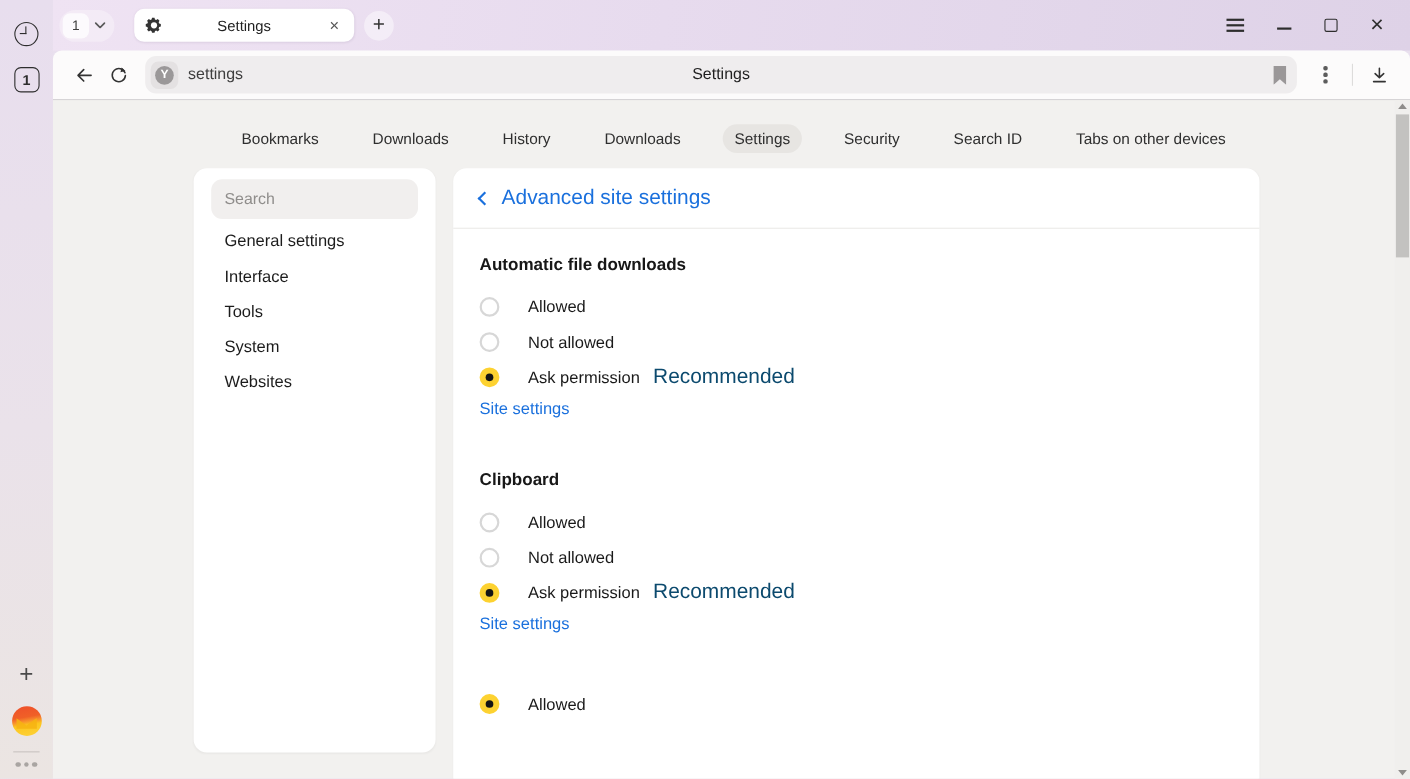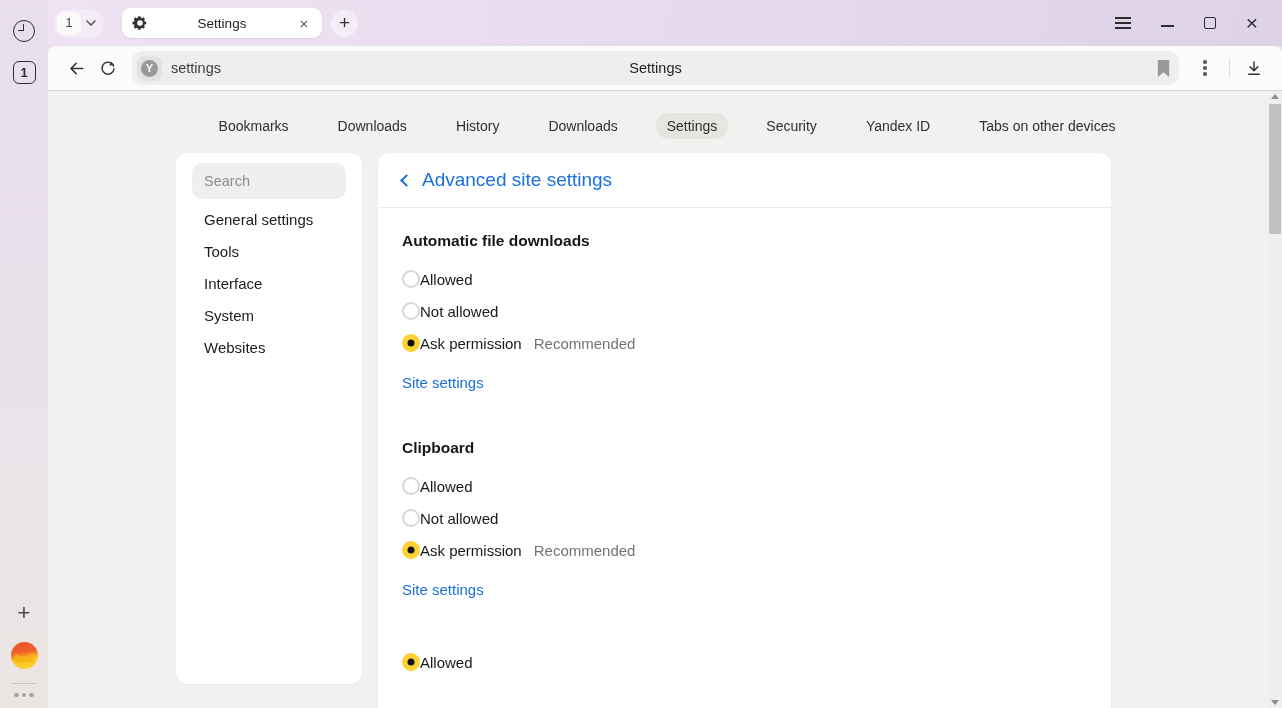--- a/index.html
+++ b/index.html
@@ -73,21 +73,21 @@
 
   
   .content { flex:1; background:#f2f1ef; border-top:1px solid #d6d4d6; position:relative; overflow:hidden; }
   .nav { display:flex; justify-content:center; align-items:center; gap:27px;
     padding:22px 0 14px 4px; font-size:14px; color:#2f2f2f; }
   .nav-item { padding:5px 11px; border-radius:15px; white-space:nowrap; }
   .nav-item.active { background:#e7e5e2; }
 
   .panels { display:flex; padding-left:128px; gap:16px; align-items:flex-start; }
   .card { background:#fff; border-radius:12px; box-shadow:0 1px 2px rgba(0,0,0,.04); }
-  .side-card { width:186px; height:531px; padding:10px 16px; flex:none; }
+  .side-card { width:220px; height:531px; padding:10px 16px; flex:none; }
   .search { width:100%; height:36px; background:#f1efee; border:none; border-radius:10px;
     padding:0 12px; font-size:14.5px; color:#222; outline:none; font-family:"Liberation Sans",sans-serif; }
   .search::placeholder { color:#8f8d8b; }
   .side-list { margin-top:4px; }
   .side-item { height:32px; display:flex; align-items:center; padding-left:12px;
     font-size:15px; color:#1c1c1c; border-radius:8px; }
 
   .main-card { width:733px; height:620px; flex:none; }
   .main-head { height:55px; display:flex; align-items:center; padding:0 24px;
     border-bottom:1px solid #ebeae8; }
@@ -96,23 +96,23 @@
   .main-title { font-size:19px; color:#1a70dd; }
   .main-body { padding:24px 24px 0 24px; }
   .section { margin-bottom:47px; }
   .sec-title { font-size:15.5px; font-weight:bold; color:#171717; margin-bottom:13px; }
   .opt-row { height:32px; display:flex; align-items:center; }
   .radio { width:18px; height:18px; border-radius:50%; background:#fff;
     border:2px solid #d7d7d7; flex:none; position:relative; }
   .radio.checked { background:#fdd231; border-color:#fdd231; }
   .radio.checked::after { content:""; position:absolute; left:50%; top:50%;
     transform:translate(-50%,-50%); width:7px; height:7px; border-radius:50%; background:#141414; }
-  .opt-label { font-size:15px; color:#191919; margin-left:0; }
-  .opt-note { font-size:15px; color:#737373; margin-left:12px; }
-  .site-link { display:inline-block; font-size:15px; color:#1a70dd; margin-top:15px; }
+  .opt-label { font-size:15px; color:#191919; margin-left:26px; }
+  .opt-note { font-size:19px; color:#0c4a6e; margin-left:12px; }
+  .site-link { display:inline-block; font-size:15px; color:#1a70dd; margin-top:4px; }
   .site-link:empty { display:none; }
 
   
   .sbar { position:absolute; top:0; right:0; width:14px; height:618px; background:#f0efed; }
   .sbar-up { position:absolute; top:3px; left:3px; width:0; height:0;
     border-left:4px solid transparent; border-right:4px solid transparent; border-bottom:5px solid #8f8d8b; }
   .sbar-thumb { position:absolute; top:13px; left:1px; width:12px; height:130px; background:#c3c2c0; }
   .sbar-down { position:absolute; bottom:4px; left:3px; width:0; height:0;
     border-left:4px solid transparent; border-right:4px solid transparent; border-top:5px solid #8f8d8b; }
 
@@ -207,32 +207,32 @@
 
     <div class="content">
 
       <div class="nav">
         <span class="nav-item">Bookmarks</span>
         <span class="nav-item">Downloads</span>
         <span class="nav-item">History</span>
         <span class="nav-item">Downloads</span>
         <span class="nav-item active">Settings</span>
         <span class="nav-item">Security</span>
-        <span class="nav-item">Yandex ID</span>
+        <span class="nav-item">Search ID</span>
         <span class="nav-item">Tabs on other devices</span>
       </div>
 
       <div class="panels">
 
         <div class="card side-card">
           <input class="search" type="text" placeholder="Search" style="">
           <div class="side-list">
             <div class="side-item">General settings</div>
+            <div class="side-item">Interface</div>
             <div class="side-item">Tools</div>
-            <div class="side-item">Interface</div>
             <div class="side-item">System</div>
             <div class="side-item">Websites</div>
           </div>
         </div>
 
         <div class="card main-card">
           <div class="main-head">
             <span class="back-chev"></span>
             <span class="main-title">Advanced site settings</span>
           </div>

